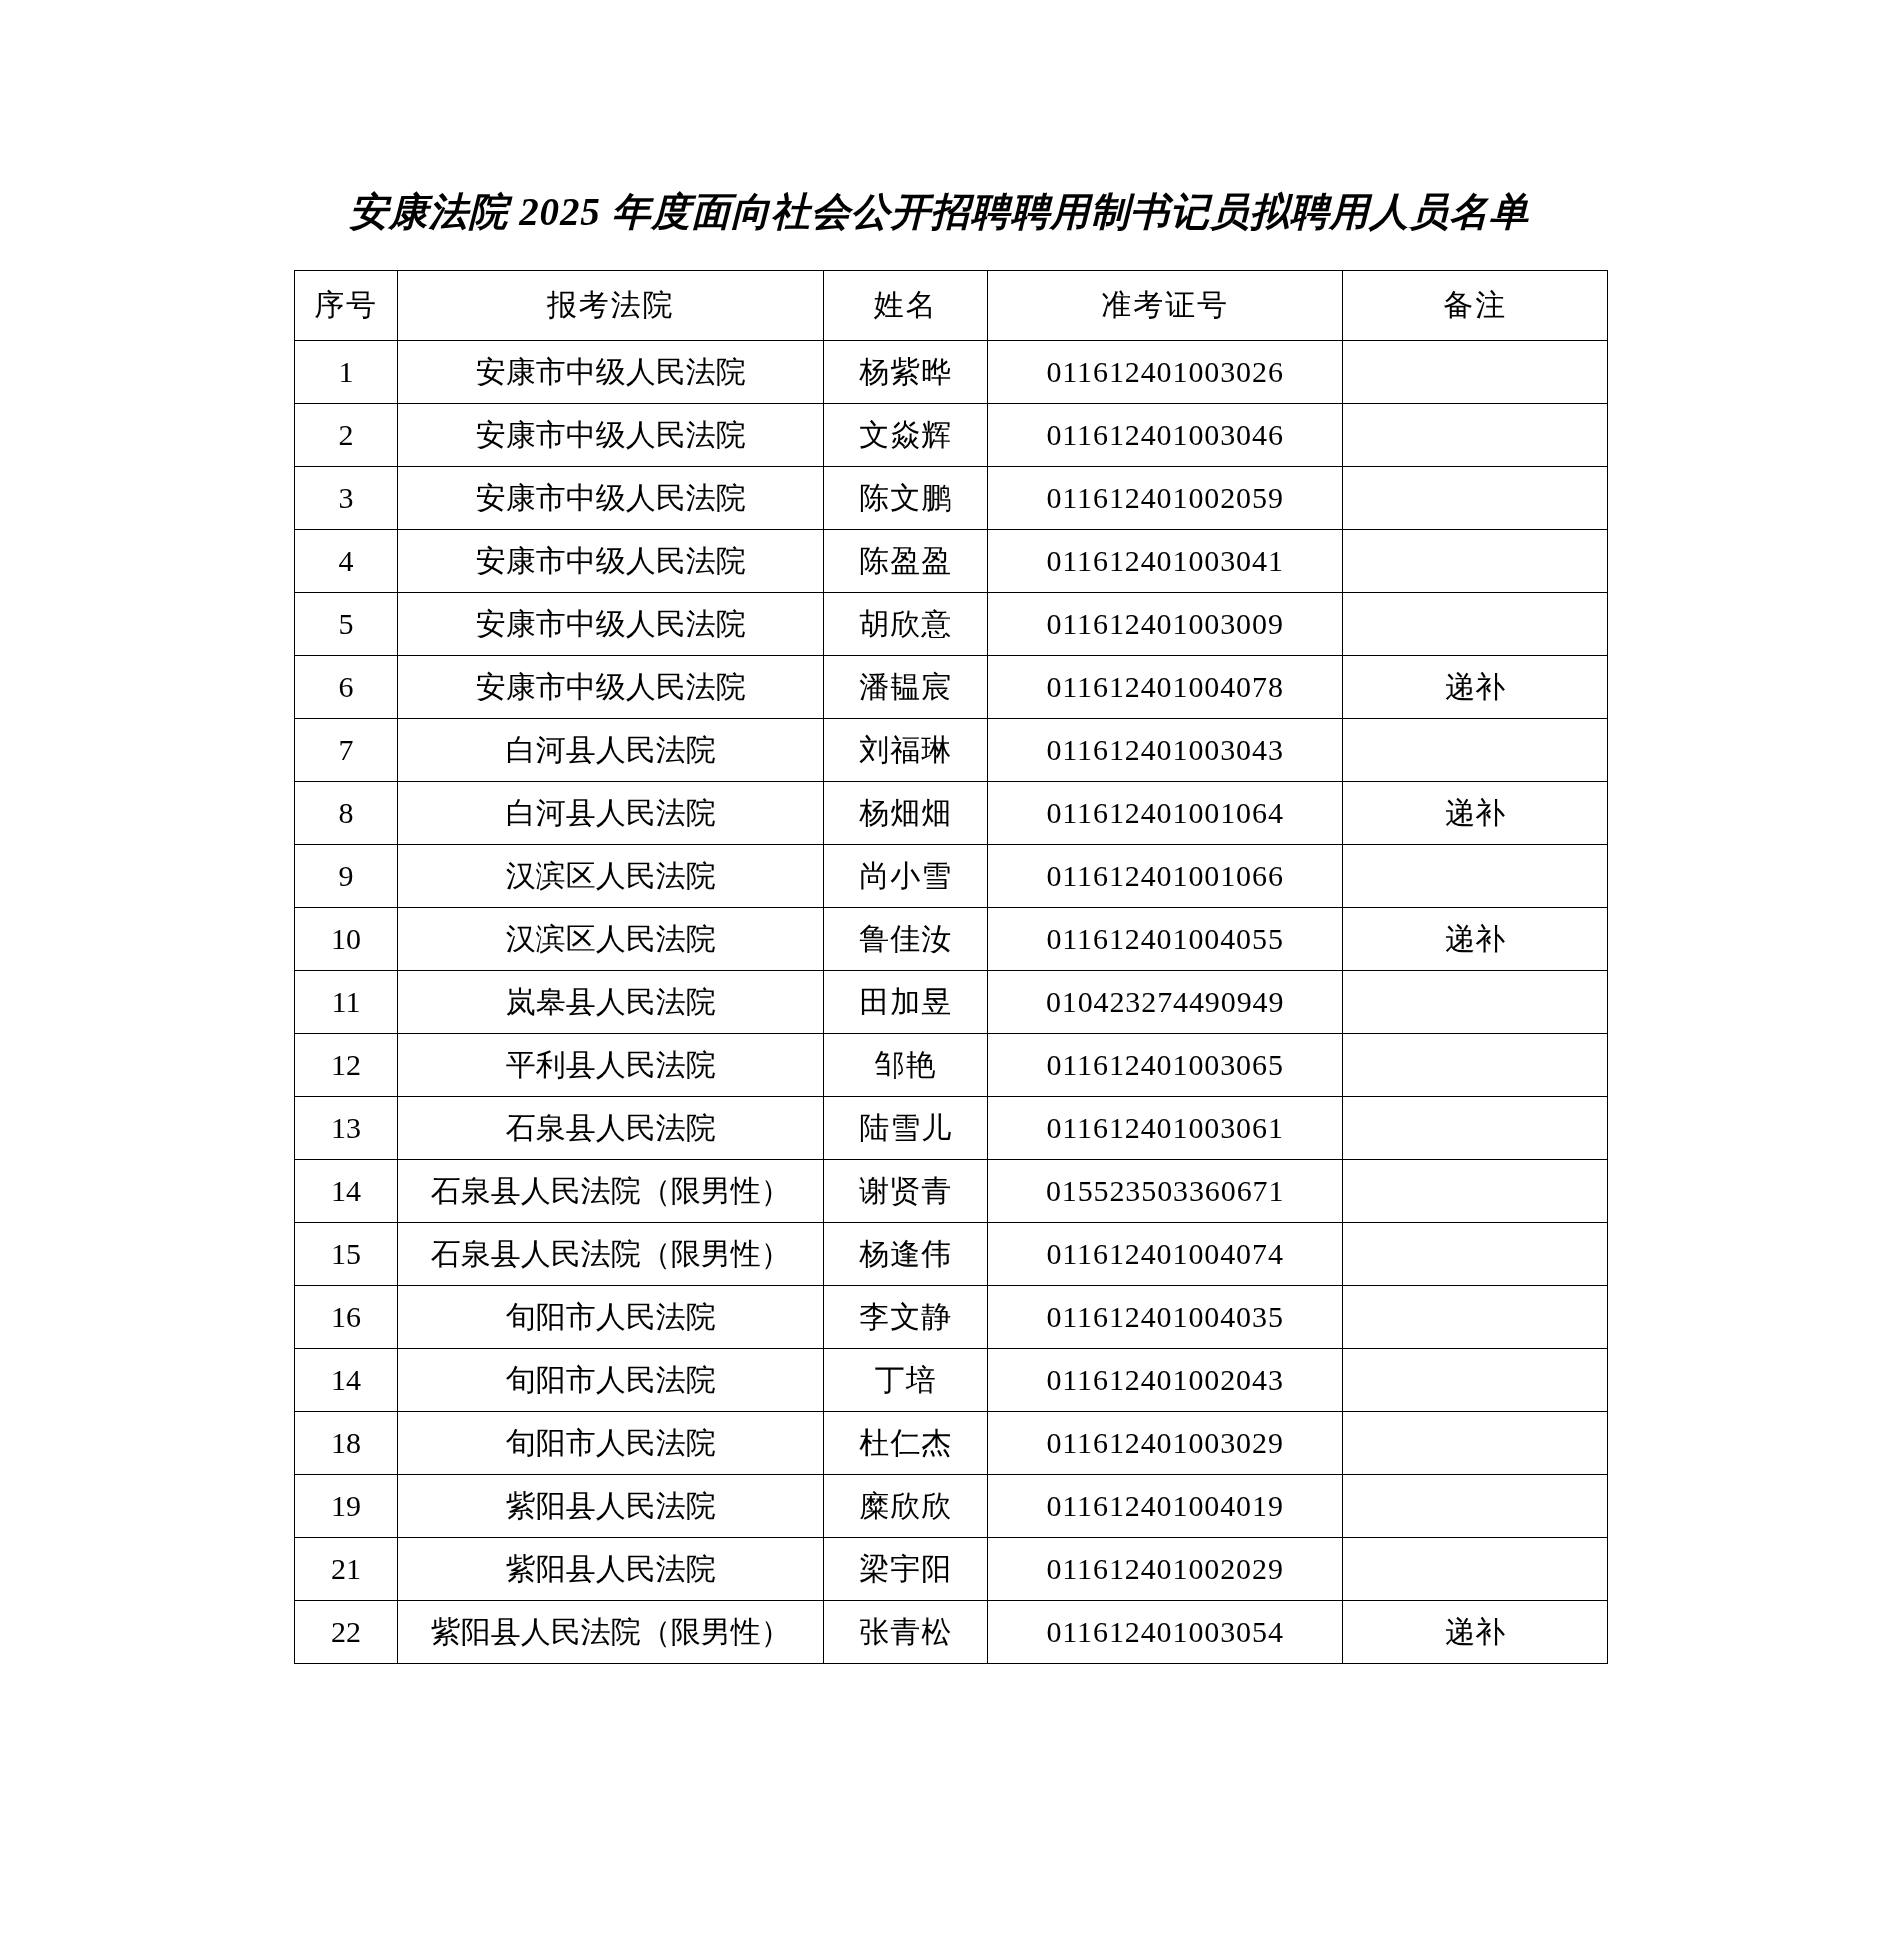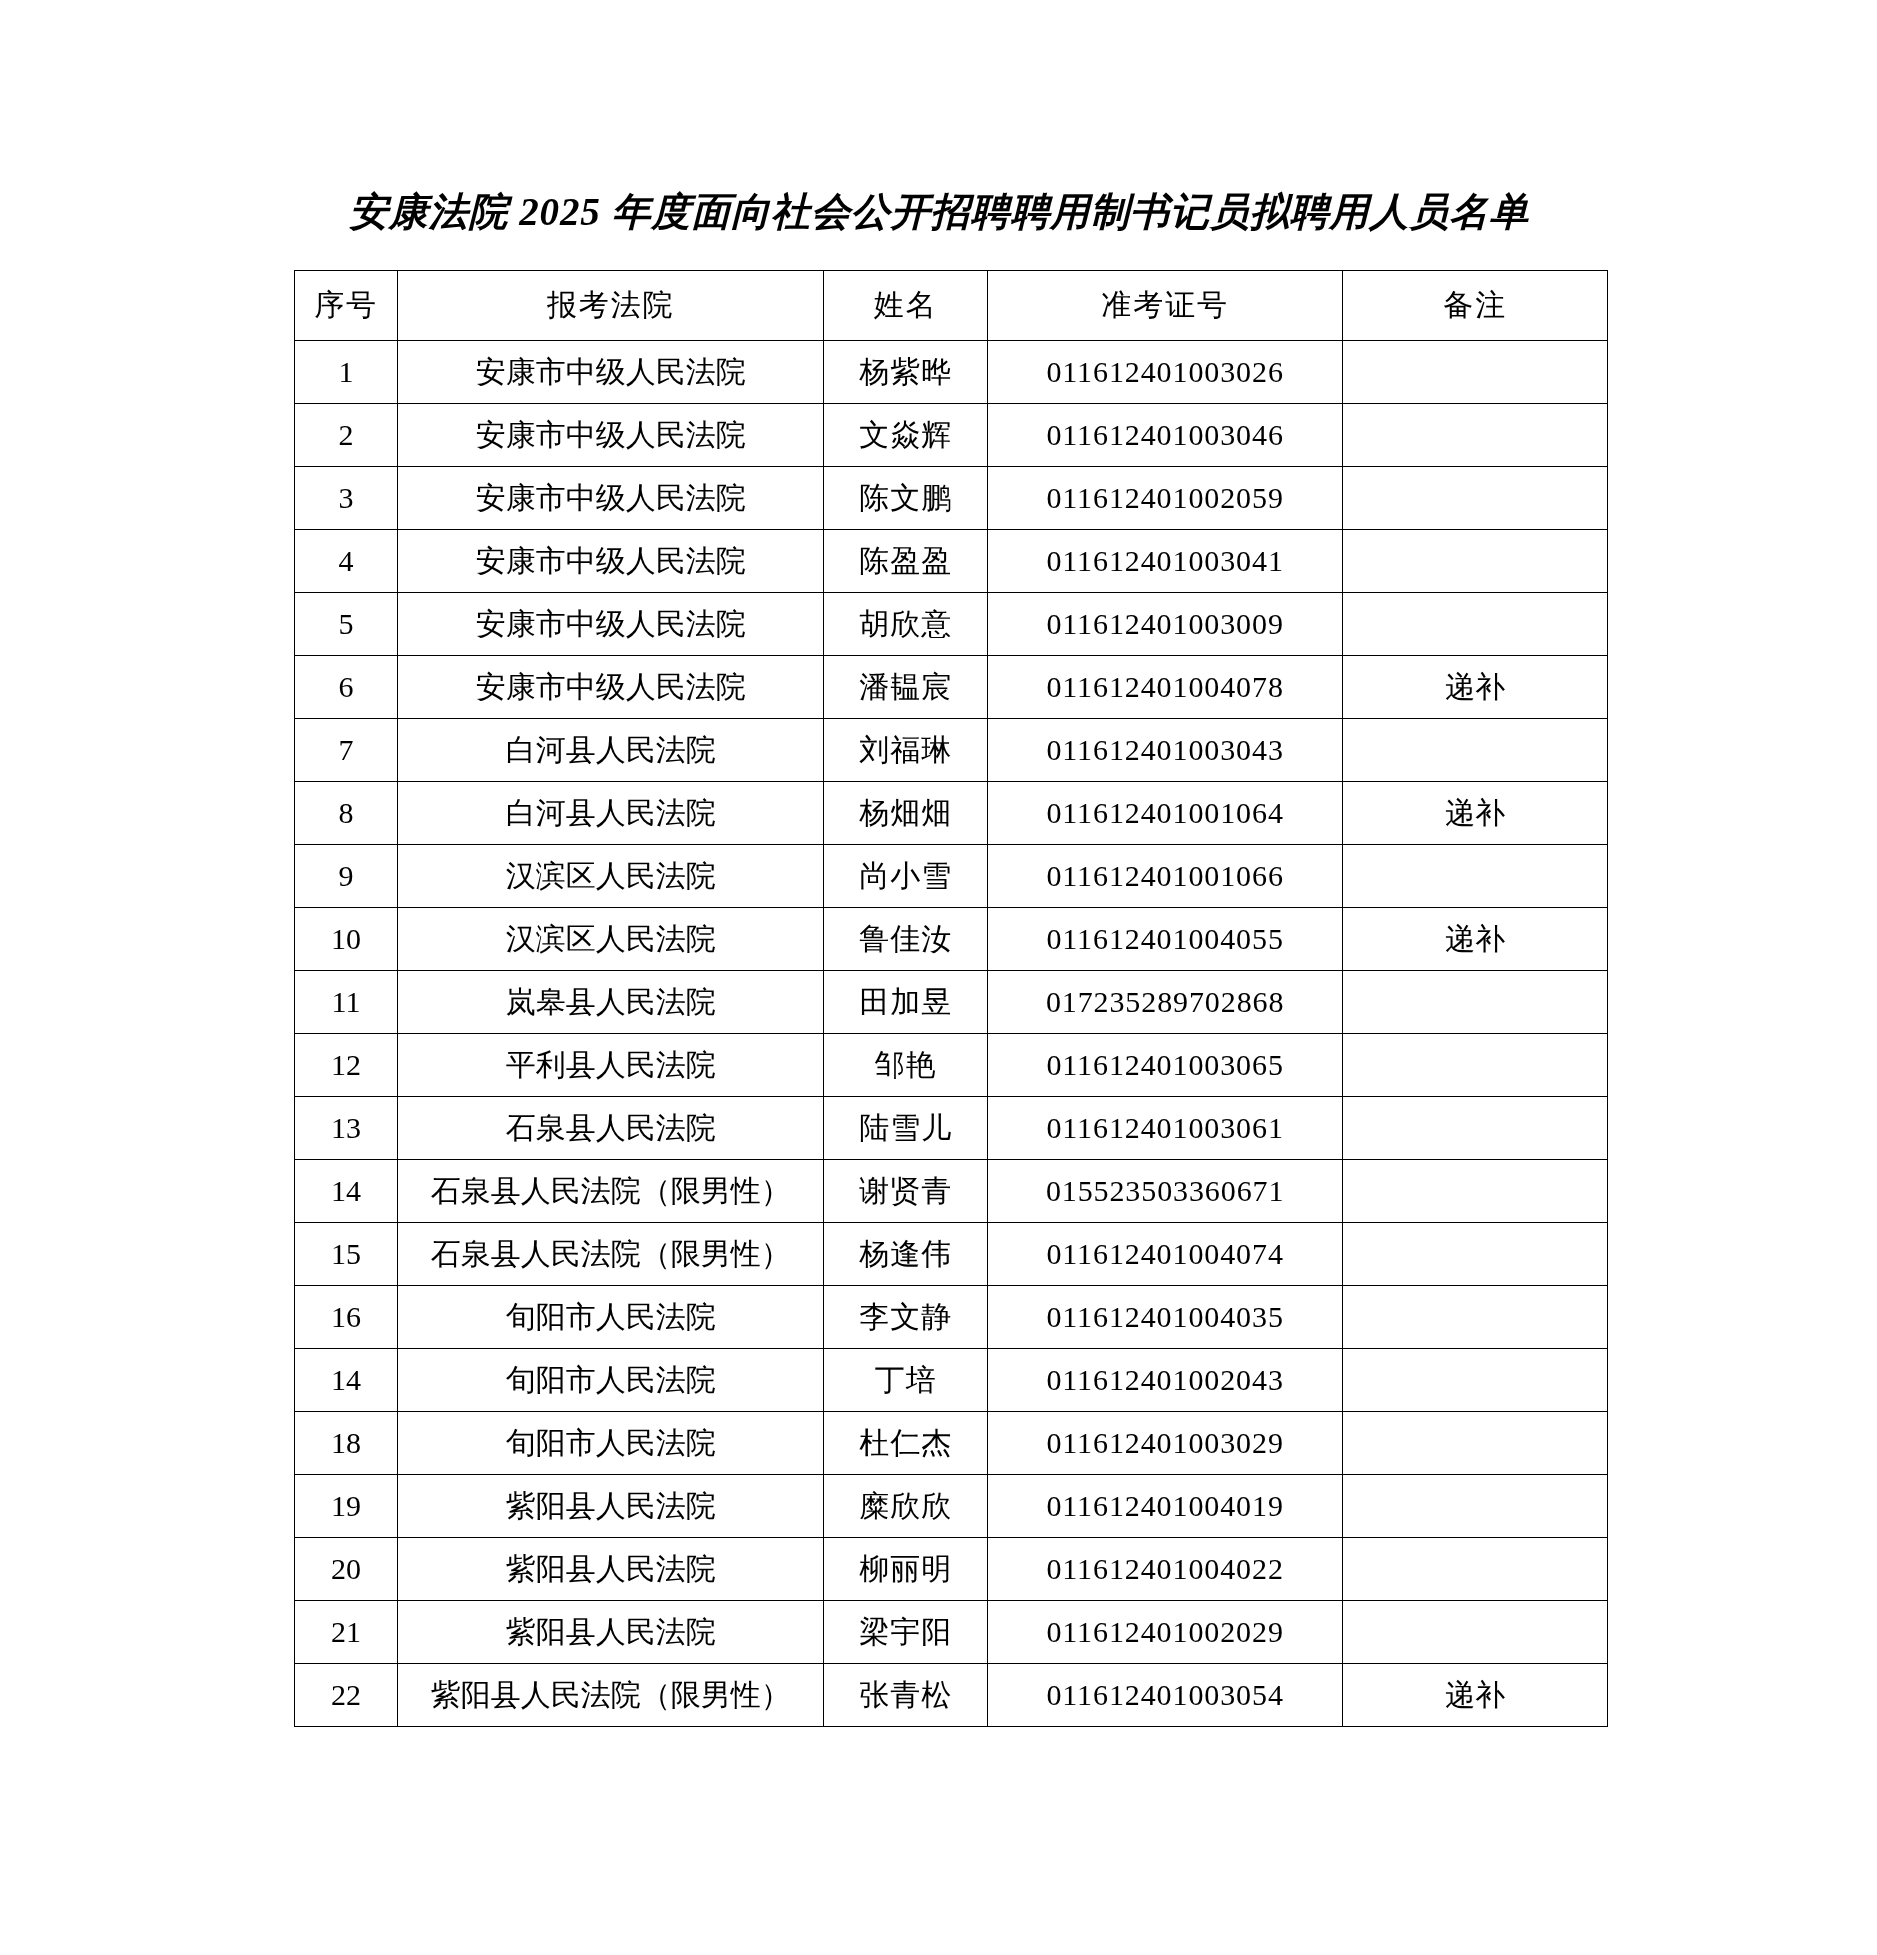--- a/index.html
+++ b/index.html
@@ -156,21 +156,21 @@
       <td class="cell-seq">10</td>
       <td class="cell-court">汉滨区人民法院</td>
       <td class="cell-name">鲁佳汝</td>
       <td class="cell-ticket">011612401004055</td>
       <td class="cell-note">递补</td>
     </tr>
           <tr>
       <td class="cell-seq">11</td>
       <td class="cell-court">岚皋县人民法院</td>
       <td class="cell-name">田加昱</td>
-      <td class="cell-ticket">017235289702868</td>
+      <td class="cell-ticket">010423274490949</td>
       <td class="cell-note"></td>
     </tr>
           <tr>
       <td class="cell-seq">12</td>
       <td class="cell-court">平利县人民法院</td>
       <td class="cell-name">邹艳</td>
       <td class="cell-ticket">011612401003065</td>
       <td class="cell-note"></td>
     </tr>
           <tr>
@@ -216,27 +216,20 @@
       <td class="cell-note"></td>
     </tr>
           <tr>
       <td class="cell-seq">19</td>
       <td class="cell-court">紫阳县人民法院</td>
       <td class="cell-name">糜欣欣</td>
       <td class="cell-ticket">011612401004019</td>
       <td class="cell-note"></td>
     </tr>
           <tr>
-      <td class="cell-seq">20</td>
-      <td class="cell-court">紫阳县人民法院</td>
-      <td class="cell-name">柳丽明</td>
-      <td class="cell-ticket">011612401004022</td>
-      <td class="cell-note"></td>
-    </tr>
-          <tr>
       <td class="cell-seq">21</td>
       <td class="cell-court">紫阳县人民法院</td>
       <td class="cell-name">梁宇阳</td>
       <td class="cell-ticket">011612401002029</td>
       <td class="cell-note"></td>
     </tr>
           <tr>
       <td class="cell-seq">22</td>
       <td class="cell-court">紫阳县人民法院（限男性）</td>
       <td class="cell-name">张青松</td>

